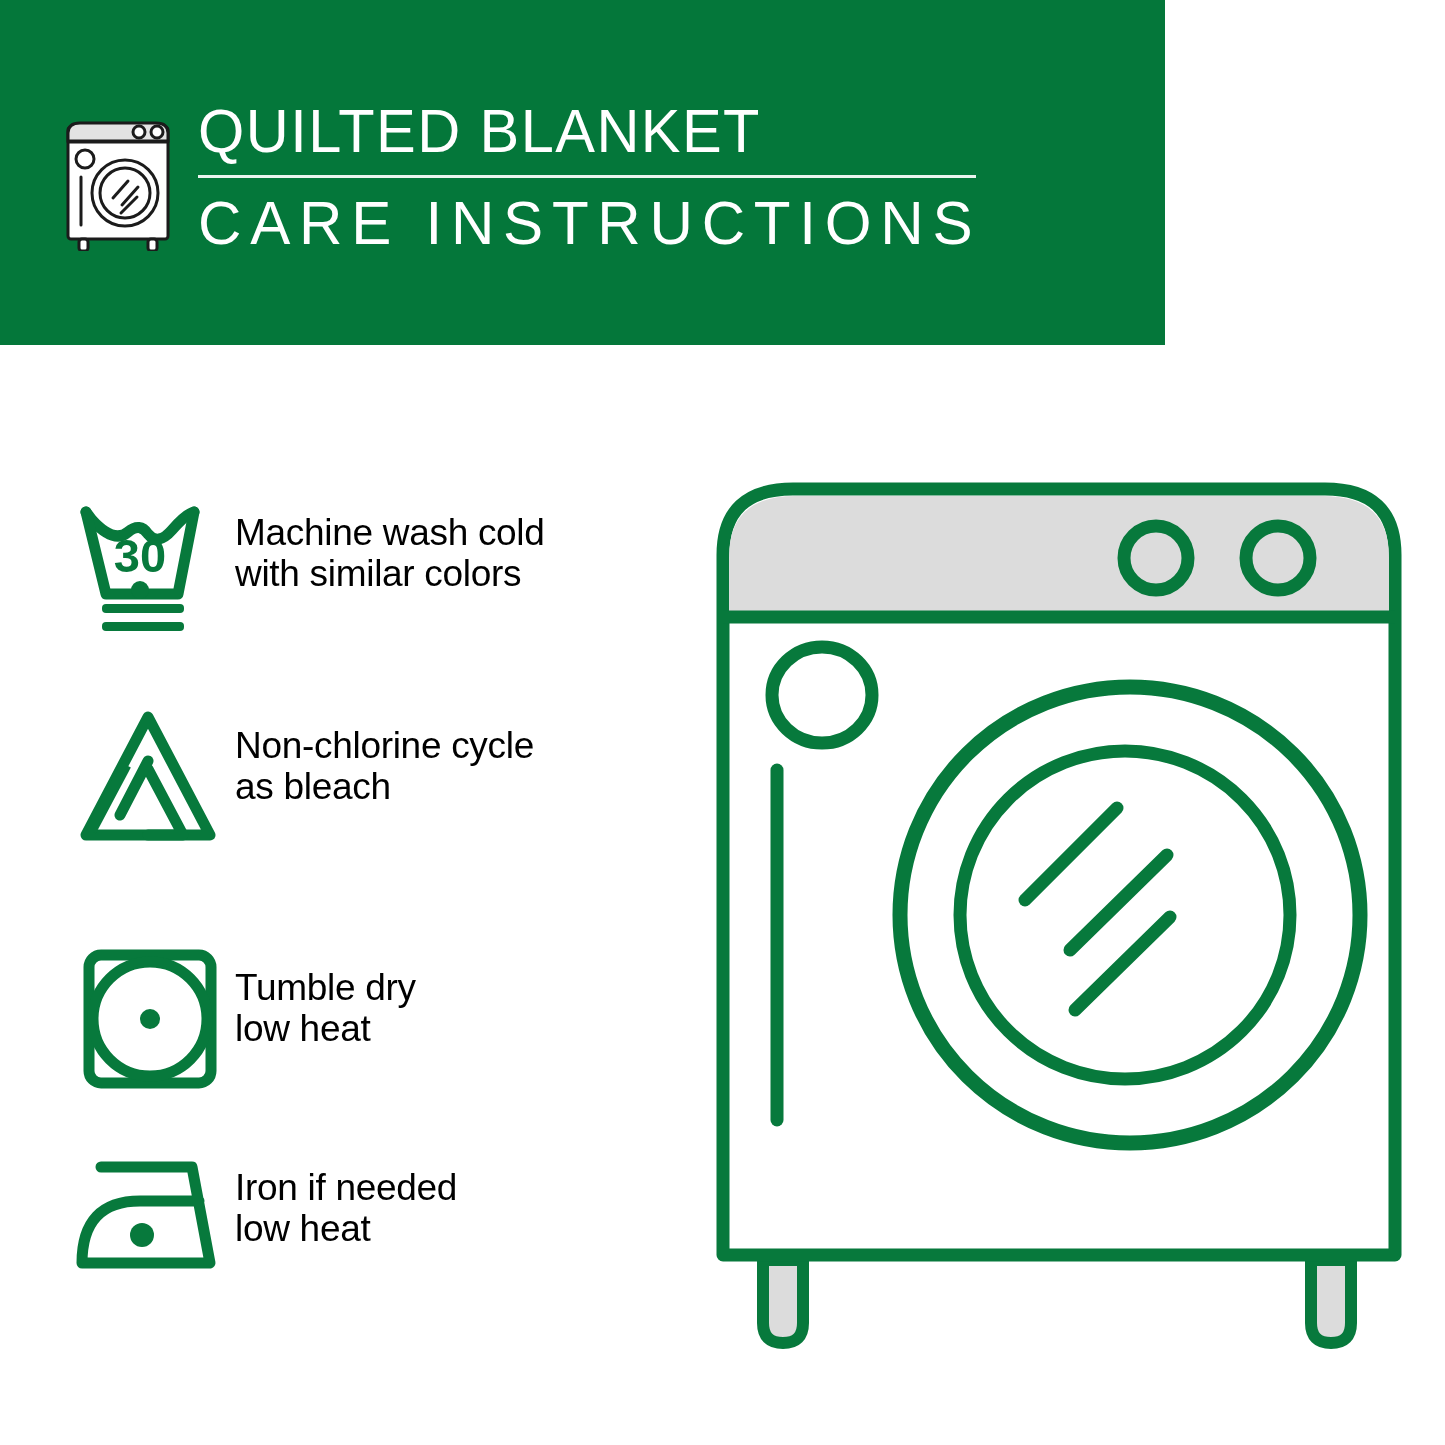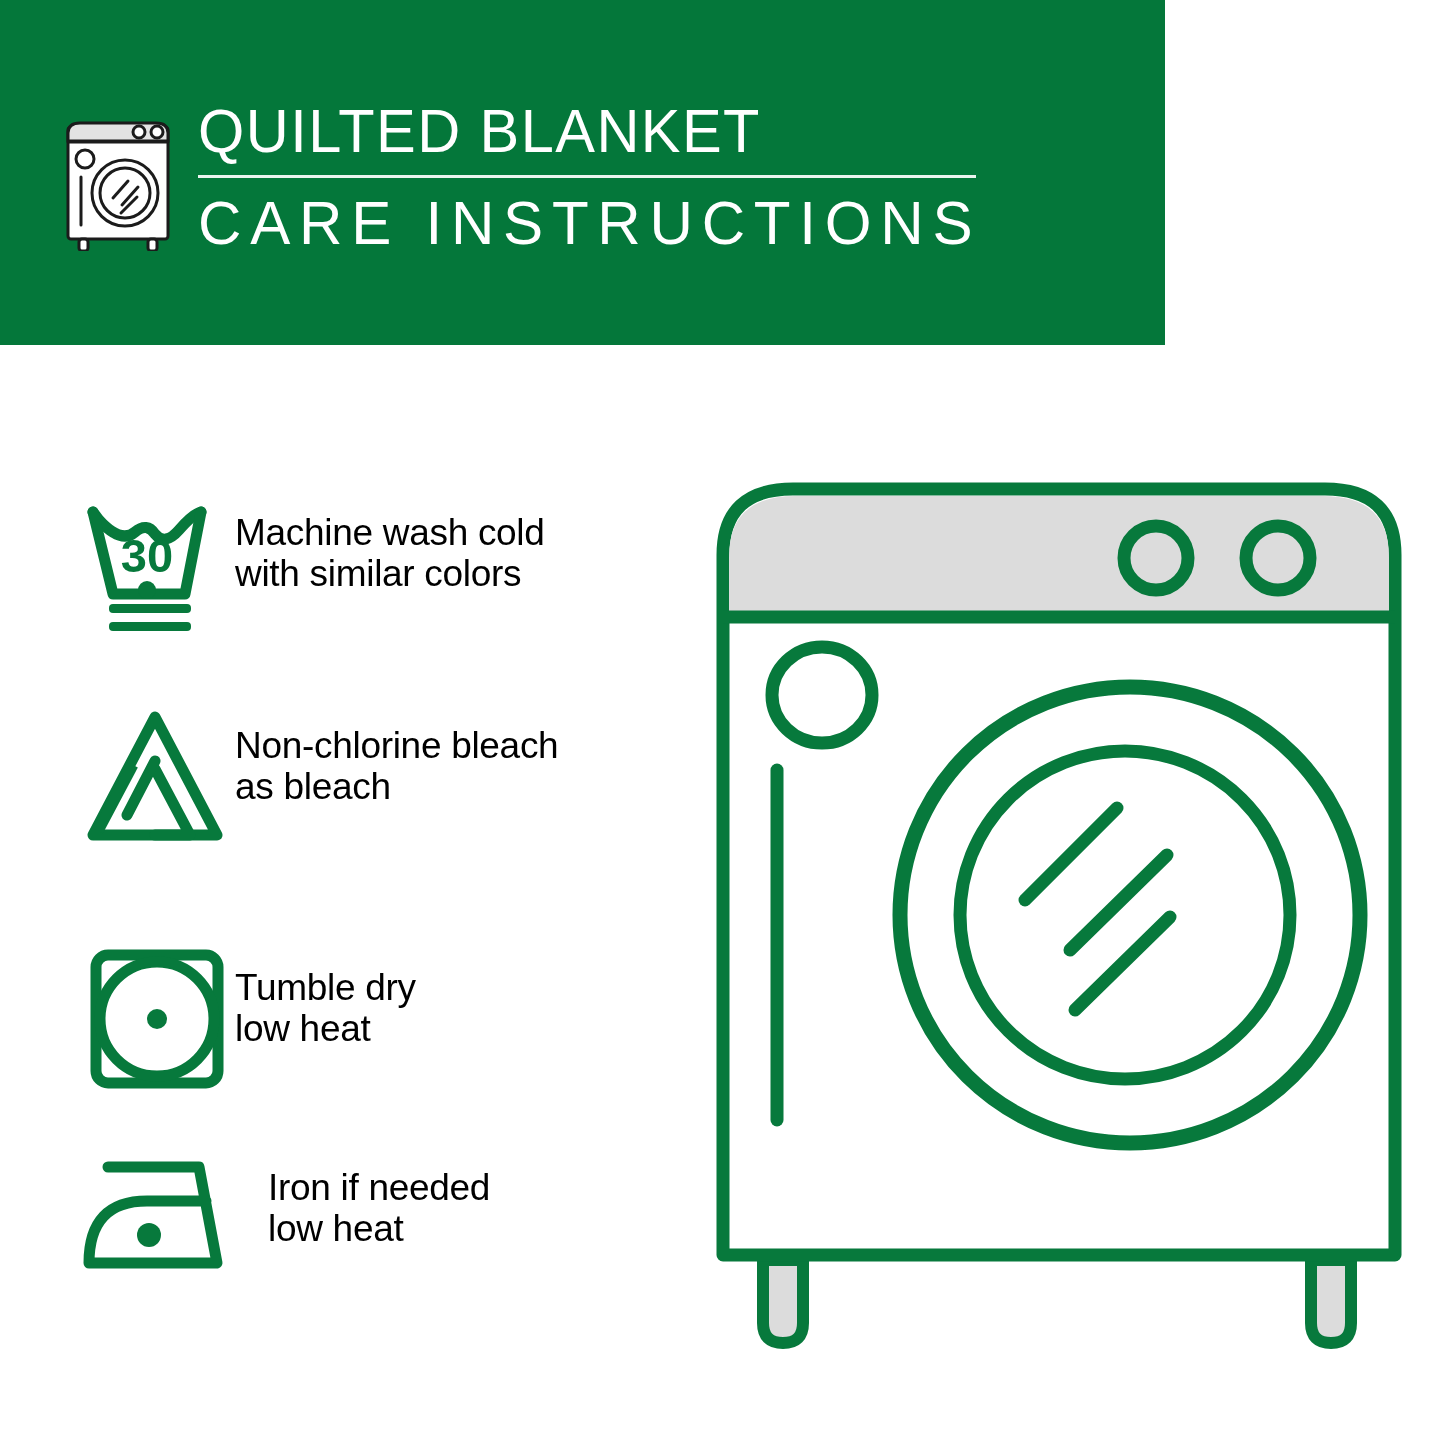--- a/index.html
+++ b/index.html
@@ -94,29 +94,29 @@
     position: absolute;
     left: 60px;
     width: 620px;
     display: flex;
     flex-direction: row;
     align-items: flex-start;
   }
   .care-row.r0 { top: 145px; }
   .care-row.r1 { top: 358px; }
   .care-row.r2 { top: 600px; }
-  .care-row.r3 { top: 800px; gap: 33px; }
+  .care-row.r3 { top: 800px; }
 
   .care-icon {
     flex: 0 0 175px;
     width: 175px;
     height: 160px;
     display: flex;
     align-items: flex-start;
-    justify-content: flex-end;
+    justify-content: center;
   }
   .care-text {
     flex: 1 1 auto;
     padding-top: 22px;
     color: #000000;
     font-size: 37px;
     line-height: 41px;
     font-weight: 400;
     letter-spacing: -0.3px;
   }
@@ -204,21 +204,21 @@
             <path d="M80 14 L142 132 L18 132 Z"></path>
             <path d="M80 66 L115 132 L80 132"></path>
             <path d="M58 62 L23 128" stroke-linecap="butt"></path>
           </g>
           <g fill="none" stroke="#07793c" stroke-width="11" stroke-linecap="round">
             <line x1="80" y1="58" x2="52" y2="112"></line>
           </g>
         </svg>
       </div>
       <div class="care-text">
-        <span class="tl">Non-chlorine bleach</span>
+        <span class="tl">Non-chlorine cycle</span>
         <span class="tl">as bleach</span>
       </div>
     </div>
 
     <div class="care-row r2">
       <div class="care-icon">
         <svg viewBox="0 0 160 150" width="160" height="150" aria-hidden="true">
           <rect x="21" y="10" width="122" height="128" rx="12" ry="12" fill="none" stroke="#07793c" stroke-width="11"></rect>
           <circle cx="82" cy="74" r="57" fill="none" stroke="#07793c" stroke-width="11"></circle>
           <circle cx="82" cy="74" r="10" fill="#07793c"></circle>

